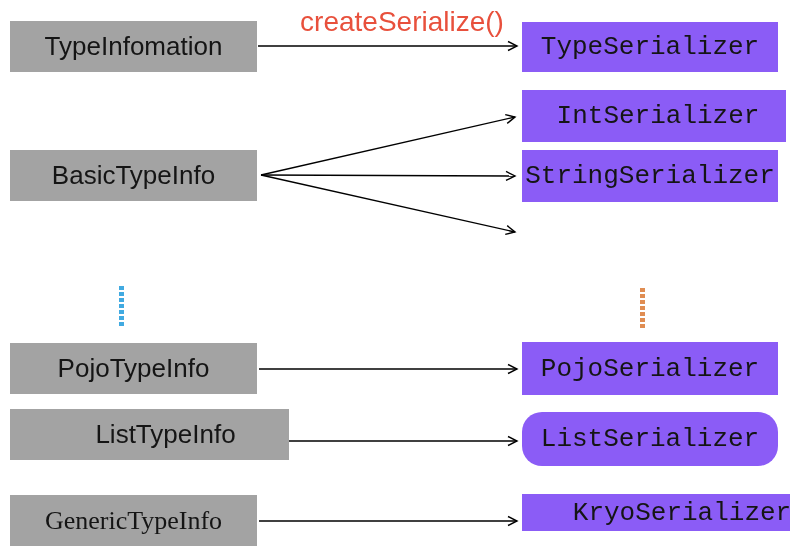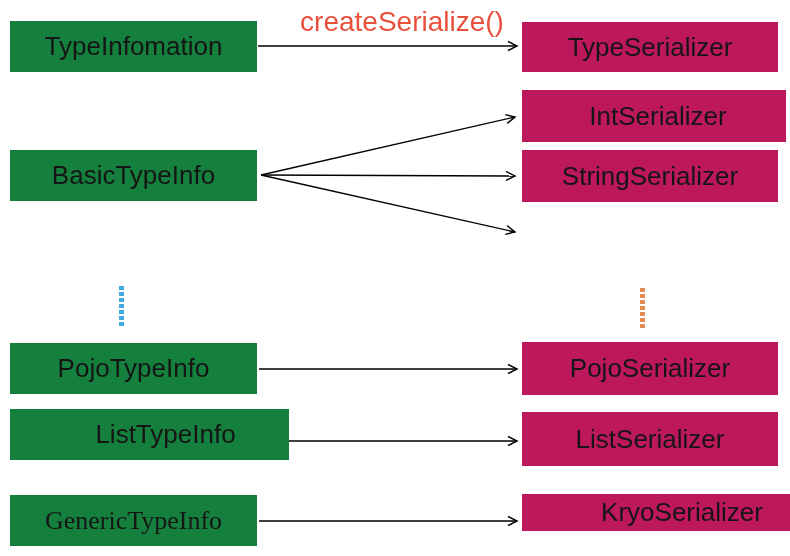--- a/index.html
+++ b/index.html
@@ -9,22 +9,22 @@
     background:#ffffff;
     font-family:"Liberation Sans","DejaVu Sans",sans-serif;
     overflow:hidden;
   }
   .node{
     position:absolute;
     display:flex;align-items:center;justify-content:center;
     font-size:26px;color:#151515;
     white-space:nowrap;
   }
-  .node-blue{background:#15803d;}
-  .node-orange{background:#be185d;}
+  .node-blue{background:#a3a3a3;}
+  .node-orange{background:#8b5cf6;font-family:Liberation Mono, monospace;}
   .left-node{left:10px;width:247px;height:51px;}
   .right-node{left:522px;width:256px;height:52px;}
   .edge-label{
     position:absolute;
     left:272px;top:6px;width:260px;
     text-align:center;
     font-size:28px;
     color:#e8503c;
   }
   .v-ellipsis{
@@ -64,19 +64,19 @@
   <div class="node node-blue left-node" style="top:21px;">TypeInfomation</div>
   <div class="node node-blue left-node" style="top:150px;">BasicTypeInfo</div>
   <div class="node node-blue left-node" style="top:343px;">PojoTypeInfo</div>
   <div class="node node-blue left-node" style="top:409px;padding-left:32px;">ListTypeInfo</div>
   <div class="node node-blue left-node" style="top:495px;font-family:Liberation Serif, serif;">GenericTypeInfo</div>
 
   <div class="node node-orange right-node" style="top:22px;height:50px;">TypeSerializer</div>
   <div class="node node-orange right-node" style="top:90px;padding-left:8px;">IntSerializer</div>
   <div class="node node-orange right-node" style="top:150px;">StringSerializer</div>
   <div class="node node-orange right-node" style="top:342px;height:53px;">PojoSerializer</div>
-  <div class="node node-orange right-node" style="top:412px;height:54px;">ListSerializer</div>
+  <div class="node node-orange right-node" style="top:412px;height:54px;border-radius:20px;">ListSerializer</div>
   <div class="node node-orange right-node" style="top:494px;height:37px;padding-left:32px;">KryoSerializer</div>
 
   <div class="v-ellipsis v-ellipsis-blue" style="left:119px;top:286px;"></div>
   <div class="v-ellipsis v-ellipsis-orange" style="left:640px;top:288px;"></div>
 
 </div>
 
 </body></html>

